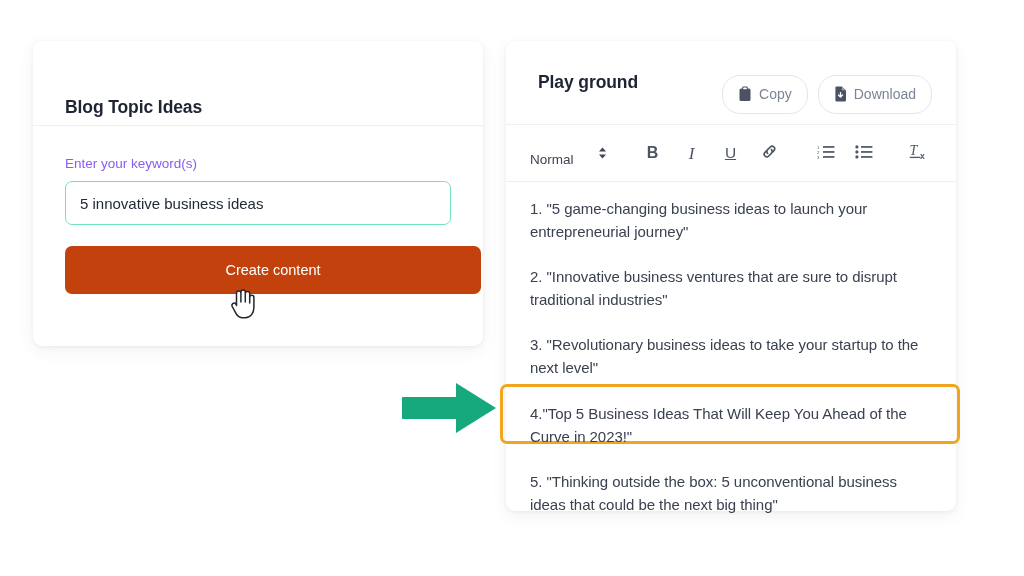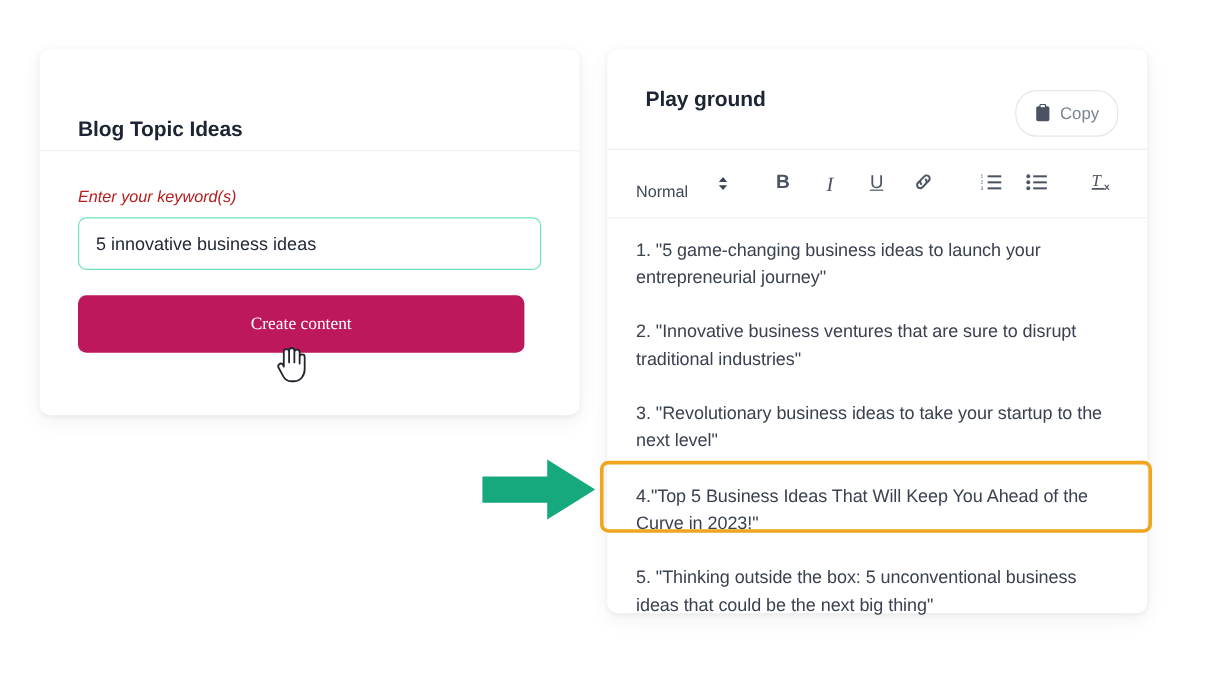--- a/index.html
+++ b/index.html
@@ -45,51 +45,50 @@
     letter-spacing: -0.1px;
     margin-top: 48px;
   }
 
   #left-card-body {
     padding: 30px 32px 0 32px;
   }
 
   #keyword-label {
     font-size: 13.5px;
-    color: #b91c1c;
+    color: #8b5cf6;
     margin-bottom: 10px;
     display: block;
-    font-style: italic;
   }
 
   #keyword-input {
     display: block;
     width: 386px;
     height: 44px;
     border: 1.6px solid #6fe3bf;
     border-radius: 7px;
     padding: 16px 14px;
     font-size: 15px;
     font-family: "Liberation Sans", sans-serif;
     color: #222a38;
     background: #ffffff;
     outline: none;
   }
   #keyword-input::placeholder { color: #9aa3b0; }
 
   #create-content-button {
     margin-top: 21px;
-    width: 372px;
+    width: 416px;
     height: 48px;
-    background: #be185d;
+    background: #c2410c;
     border: none;
     border-radius: 7px;
     color: #ffffff;
     font-size: 14.5px;
-    font-family: Liberation Serif, serif;
+    font-family: Liberation Sans, sans-serif;
     cursor: pointer;
     display: flex;
     align-items: center;
     justify-content: center;
     position: relative;
   }
 
   
   #hand-cursor {
     position: absolute;
@@ -279,20 +278,30 @@
       <span class="header-action-icon">
         <svg width="14" height="16" viewBox="0 0 14 16">
           <rect x="1.5" y="2.5" width="11" height="12.5" rx="1.6" fill="#4b5363"></rect>
           <rect x="4.2" y="0.6" width="5.6" height="3.4" rx="1.1" fill="#4b5363"></rect>
           <rect x="5.1" y="1.4" width="3.8" height="1.9" rx="0.8" fill="#ffffff"></rect>
         </svg>
       </span>
       <span class="header-action-label">Copy</span>
     </button>
 
+    <button class="header-action-button">
+      <span class="header-action-icon">
+        <svg width="13" height="16" viewBox="0 0 13 16">
+          <path d="M1.4 1.6 a1.2 1.2 0 0 1 1.2 -1.2 h5.2 l4.2 4.2 v9.6 a1.2 1.2 0 0 1 -1.2 1.2 h-8.2 a1.2 1.2 0 0 1 -1.2 -1.2 z" fill="#4b5363"></path>
+          <path d="M7.9 0.6 v3.6 h3.6 z" fill="#9aa3b0"></path>
+          <path d="M6.5 6.6 v4.2 M4.5 9.0 l2 2.1 l2 -2.1" stroke="#ffffff" stroke-width="1.3" fill="none" stroke-linecap="round" stroke-linejoin="round"></path>
+        </svg>
+      </span>
+      <span class="header-action-label">Download</span>
+    </button>
   </div>
 
   <div id="editor-toolbar">
 
     <div id="format-select">
       <span id="format-select-label">Normal</span>
       <span id="format-select-caret">
         <svg width="9" height="12" viewBox="0 0 9 12">
           <path d="M4.5 0.6 L8 4.6 H1 Z" fill="#3e4654"></path>
           <path d="M4.5 11.4 L8 7.4 H1 Z" fill="#3e4654"></path>

